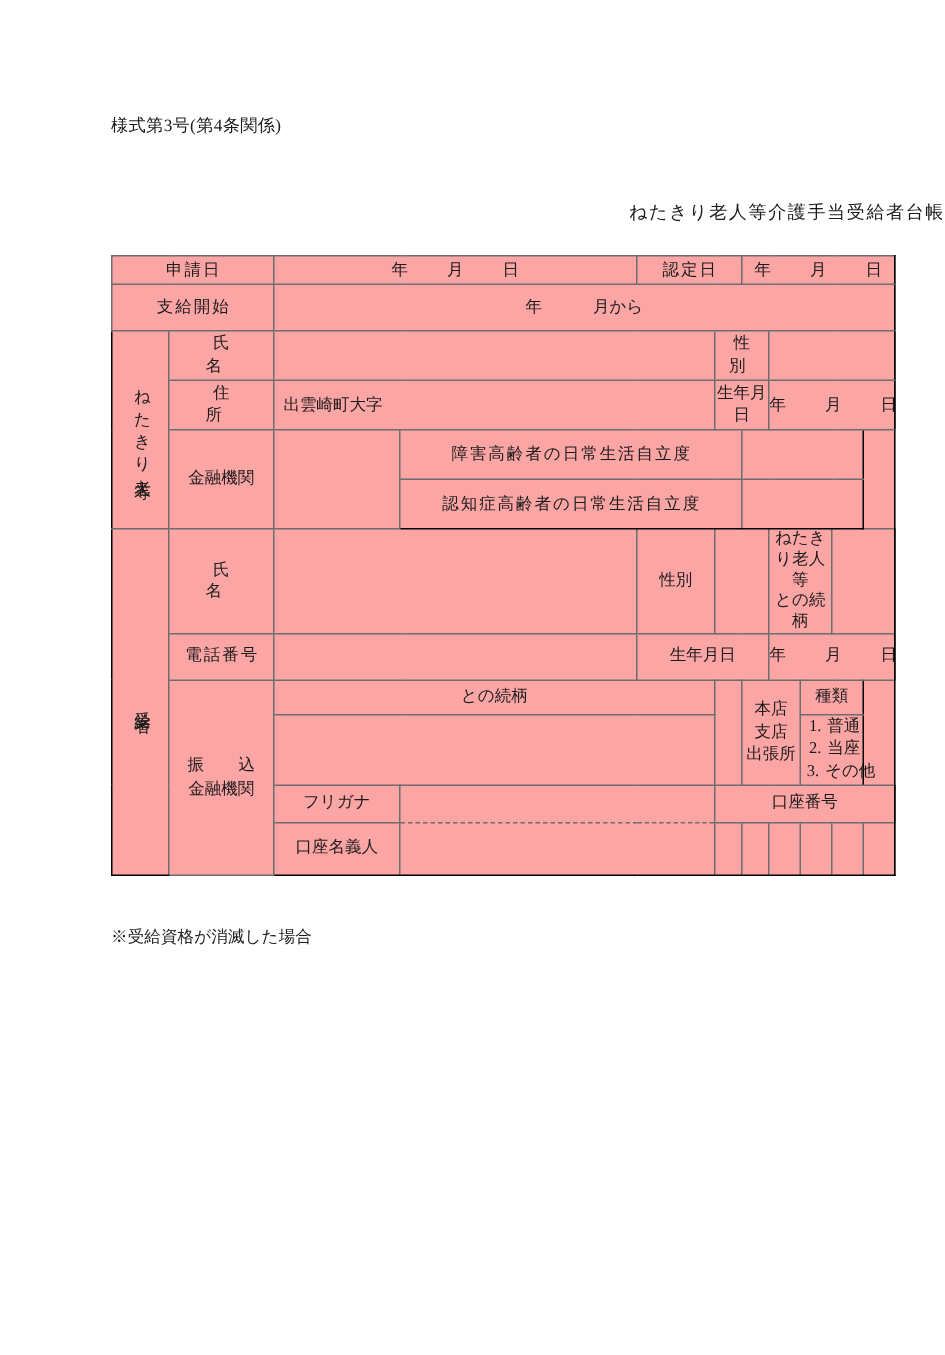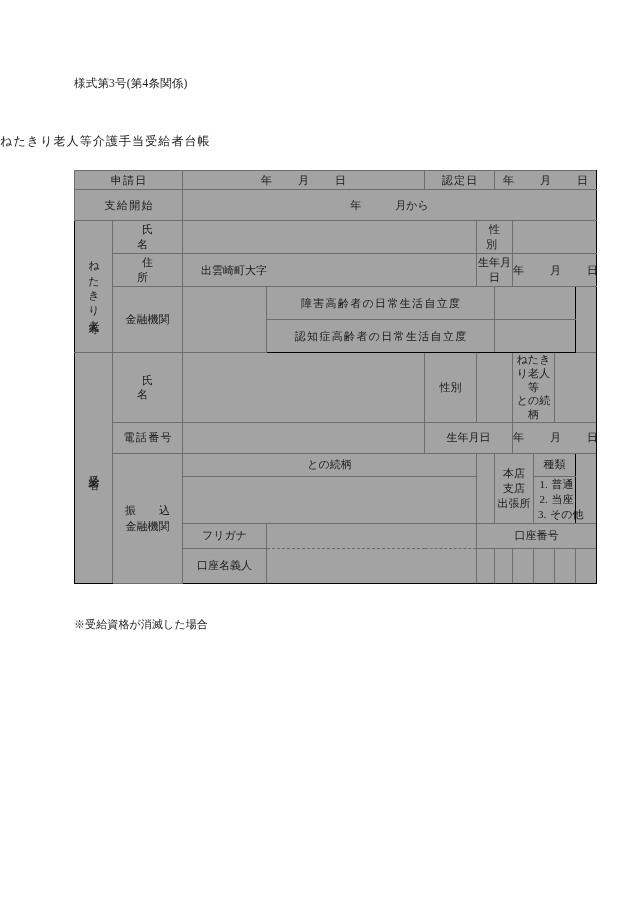--- a/index.html
+++ b/index.html
@@ -28,31 +28,31 @@
     top: 76px;
     font-size: 11.5px;
     letter-spacing: 0.2px;
     white-space: nowrap;
   }
   .doc-title {
     position: absolute;
     left: 0;
     top: 133px;
     width: 630px;
-    text-align: left;
+    text-align: right;
     font-size: 12px;
     letter-spacing: 1.1px;
   }
 
   
   table.form {
     position: absolute;
     border-collapse: collapse;
     table-layout: fixed;
-    background: #a3a3a3;
+    background: #fca5a5;
   }
   table.form td {
     border: 1px solid #6d6d6d;
     font-size: 11px;
     padding: 0;
     vertical-align: middle;
     text-align: center;
     line-height: 1.35;
     height: 18px;
   }
@@ -201,21 +201,21 @@
         <span class="vlabel">ねたきり老人等</span>
       </td>
       <td class="lbl lbl-wide thick-top" style="height:32px">氏　名</td>
       <td colspan="3" class="blank thick-top"></td>
       <td colspan="2" class="lbl lbl-mid thick-top">性　別</td>
       <td colspan="4" class="blank thick-top thick-right"></td>
     </tr>
 
     <tr>
       <td class="lbl lbl-wide" style="height:32px">住　所</td>
-      <td colspan="3" style="text-align:left;padding-left:18px">出雲崎町大字</td>
+      <td colspan="3" style="text-align:left;padding-left:6px">出雲崎町大字</td>
       <td colspan="2" class="lbl">生年月日</td>
       <td colspan="4" class="ymd-right thick-right">
         <span class="ymd">
           <span class="y">年</span><span class="m">月</span><span class="d">日</span>
         </span>
       </td>
     </tr>
 
     <tr>
       <td rowspan="2" class="lbl">金融機関</td>

